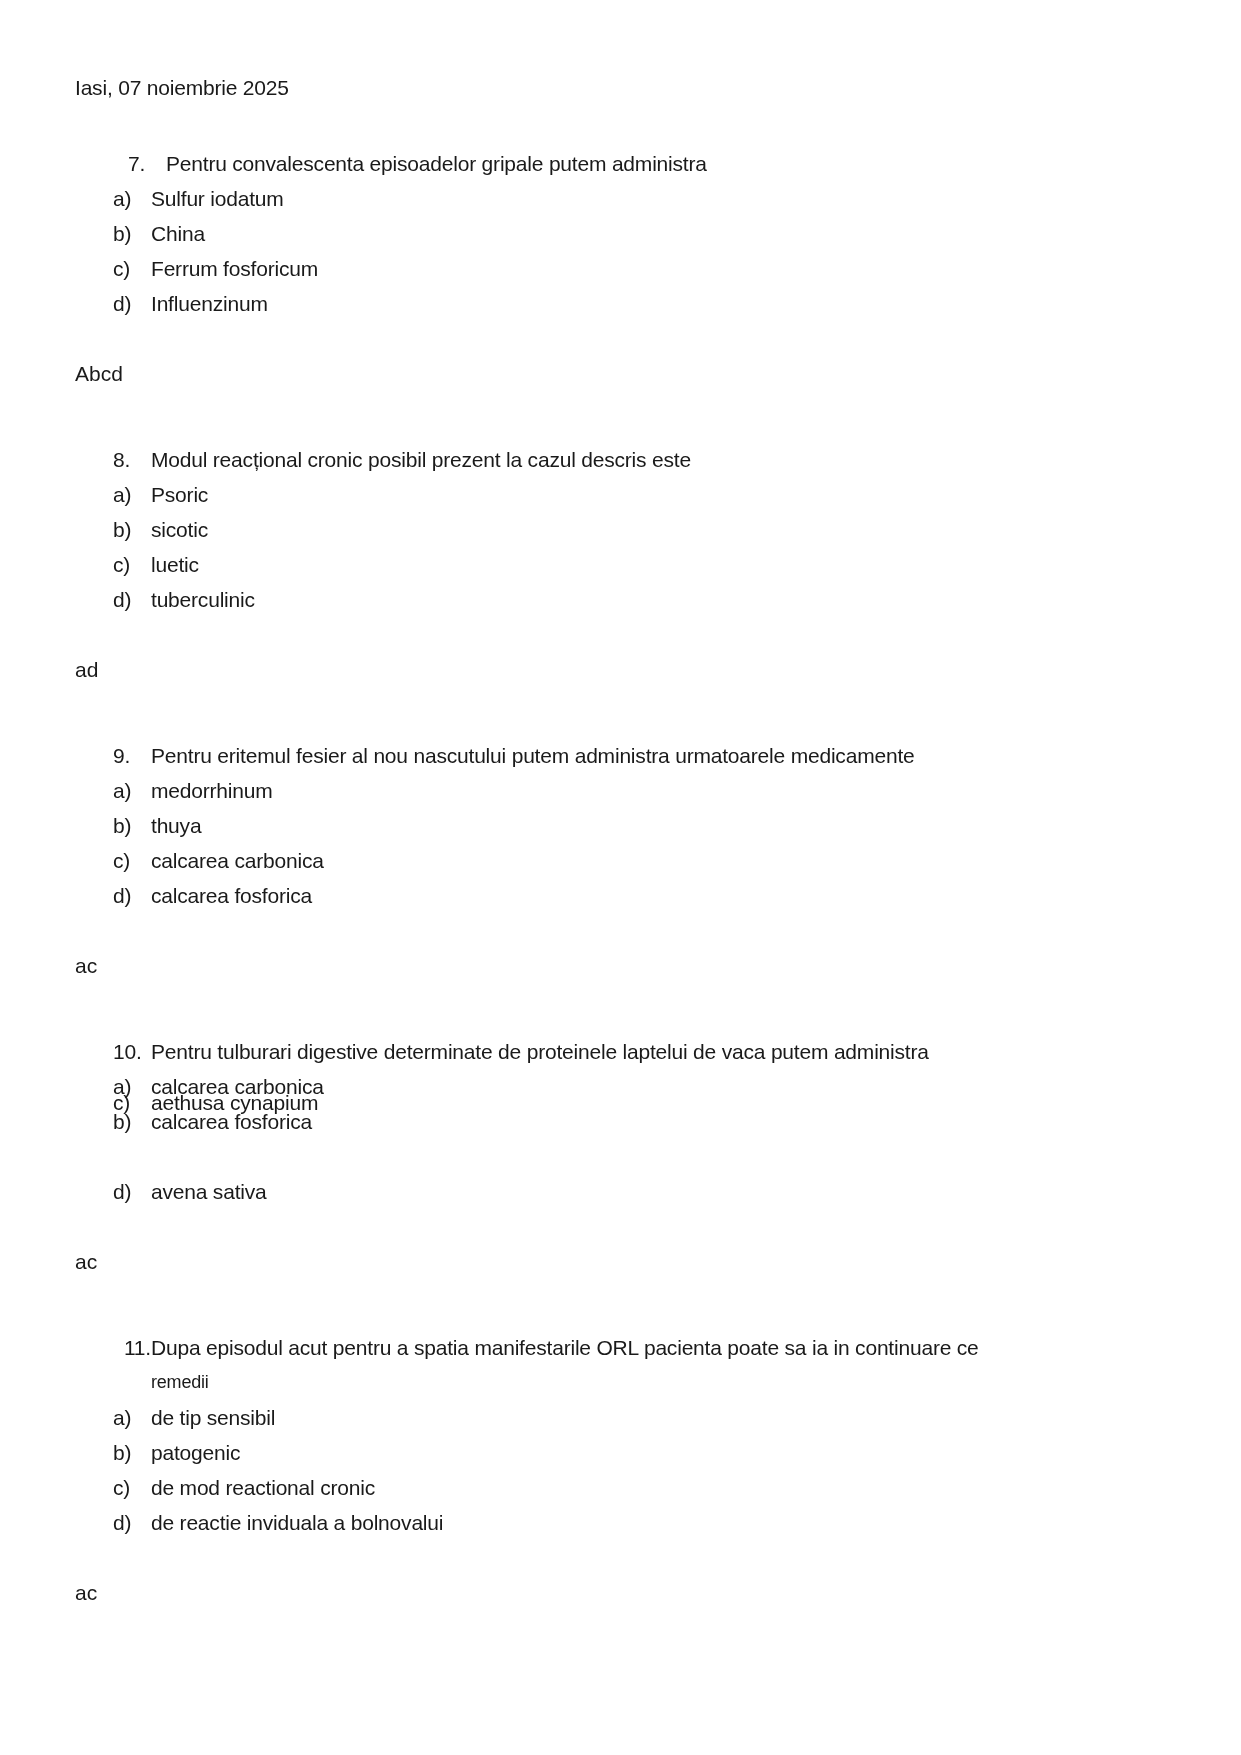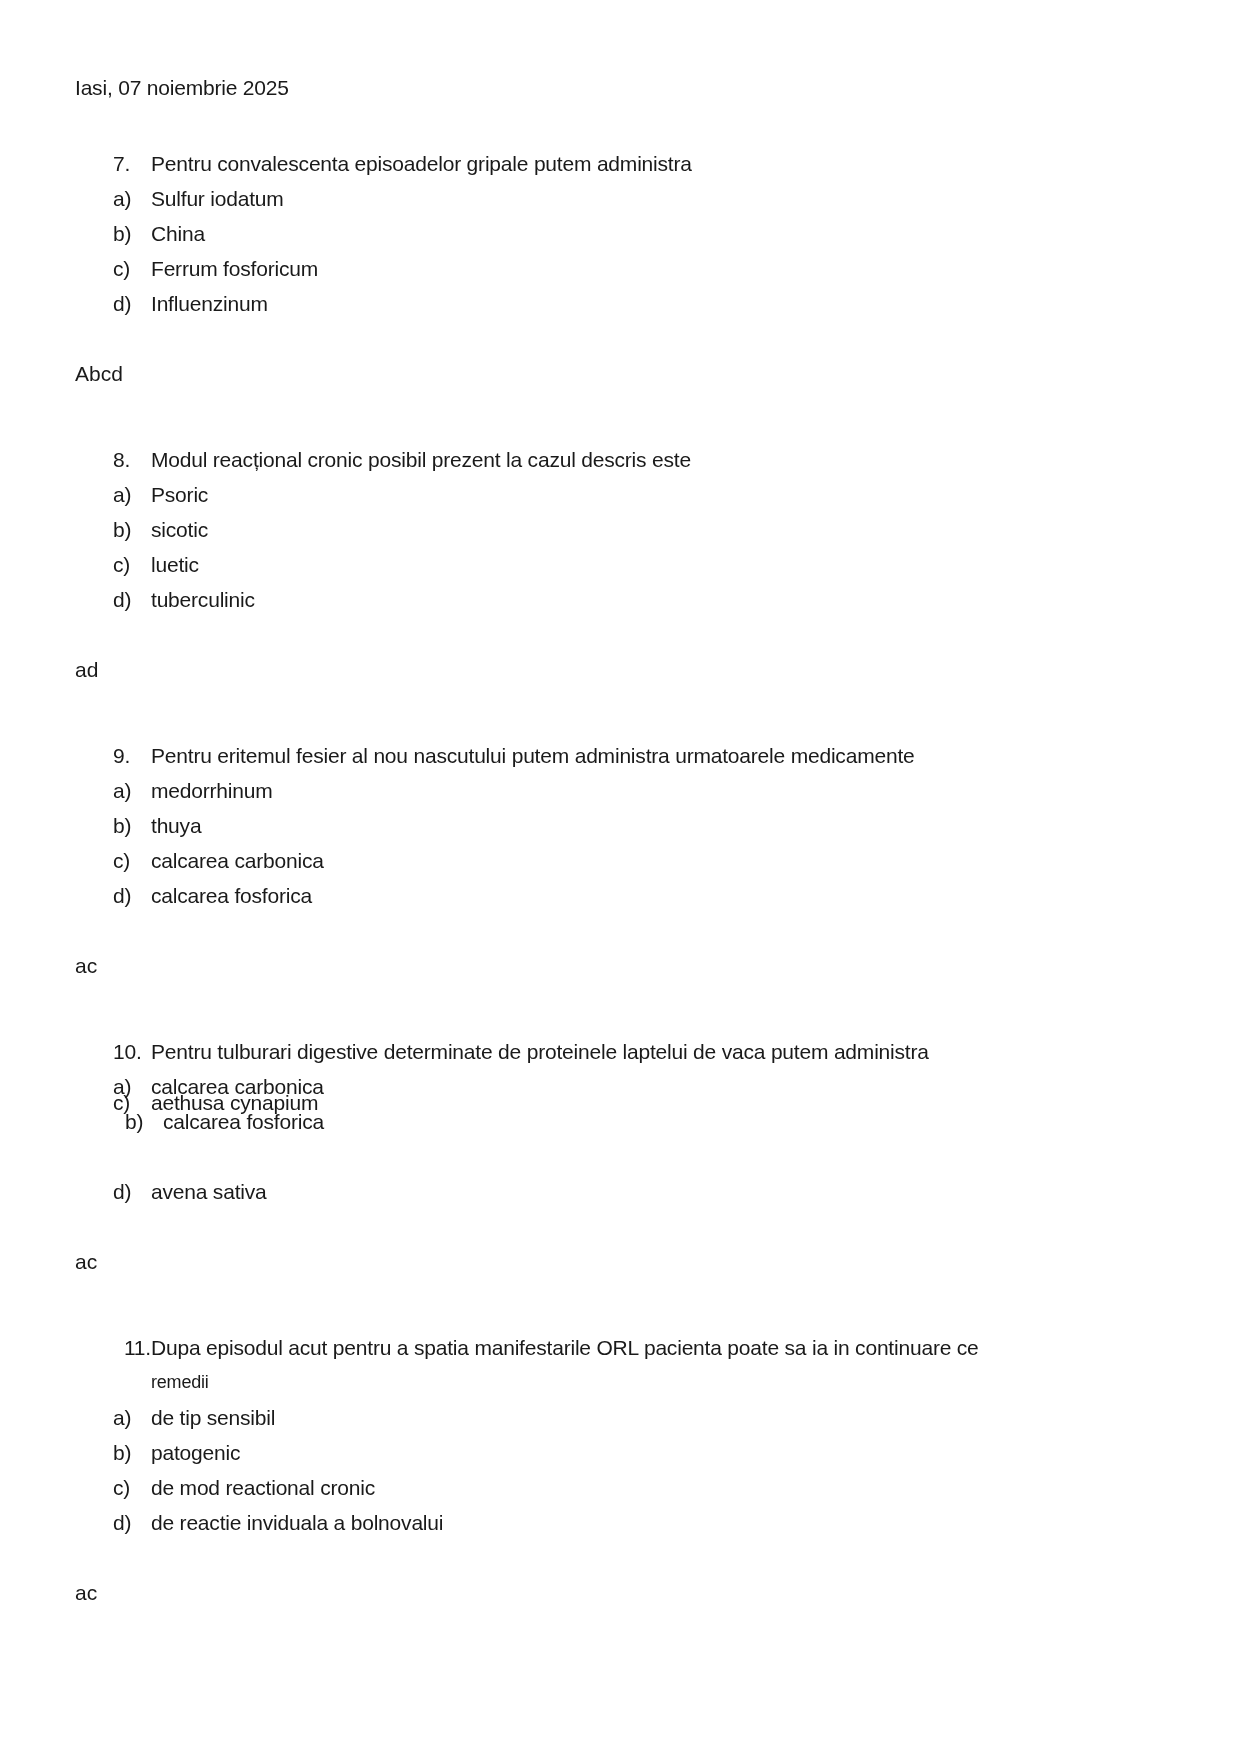--- a/index.html
+++ b/index.html
@@ -23,21 +23,21 @@
 </head>
 <body>
 
 <div class="page">
 
   <div class="header">
     <div>Iasi, 07 noiembrie 2025</div>
   </div>
 
   <div class="question">
-    <div class="qline" style="top:146px;">
+    <div class="qline" style="top:146px;margin-left:15px;">
       <span class="qnum">7.</span><span class="qtext">Pentru convalescenta episoadelor gripale putem administra</span>
     </div>
     <div class="opt" style="top:181px;"><span class="olabel">a)</span><span>Sulfur iodatum</span></div>
     <div class="opt" style="top:216px;"><span class="olabel">b)</span><span>China</span></div>
     <div class="opt" style="top:251px;"><span class="olabel">c)</span><span>Ferrum fosforicum</span></div>
     <div class="opt" style="top:286px;"><span class="olabel">d)</span><span>Influenzinum</span></div>
     <div class="answer" style="top:356px;">Abcd</div>
   </div>
 
   <div class="question">
@@ -60,21 +60,21 @@
     <div class="opt" style="top:843px;"><span class="olabel">c)</span><span>calcarea carbonica</span></div>
     <div class="opt" style="top:878px;"><span class="olabel">d)</span><span>calcarea fosforica</span></div>
     <div class="answer" style="top:948px;">ac</div>
   </div>
 
   <div class="question">
     <div class="qline" style="top:1034px;">
       <span class="qnum">10.</span><span class="qtext">Pentru tulburari digestive determinate de proteinele laptelui de vaca putem administra</span>
     </div>
     <div class="opt" style="top:1069px;"><span class="olabel">a)</span><span>calcarea carbonica</span></div>
-    <div class="opt" style="top:1104px;margin-left:12px;"><span class="olabel">b)</span><span>calcarea fosforica</span></div>
+    <div class="opt" style="top:1104px;"><span class="olabel">b)</span><span>calcarea fosforica</span></div>
     <div class="opt" style="top:1085px;"><span class="olabel">c)</span><span>aethusa cynapium</span></div>
     <div class="opt" style="top:1174px;"><span class="olabel">d)</span><span>avena sativa</span></div>
     <div class="answer" style="top:1244px;">ac</div>
   </div>
 
   <div class="question">
     <div class="qline" style="top:1330px;text-align:right;">
       <span class="qnum">11.</span><span class="qtext">Dupa episodul acut pentru a spatia manifestarile ORL pacienta poate sa ia in continuare ce</span>
     </div>
     <div class="qcont" style="top:1365px;">remedii</div>

